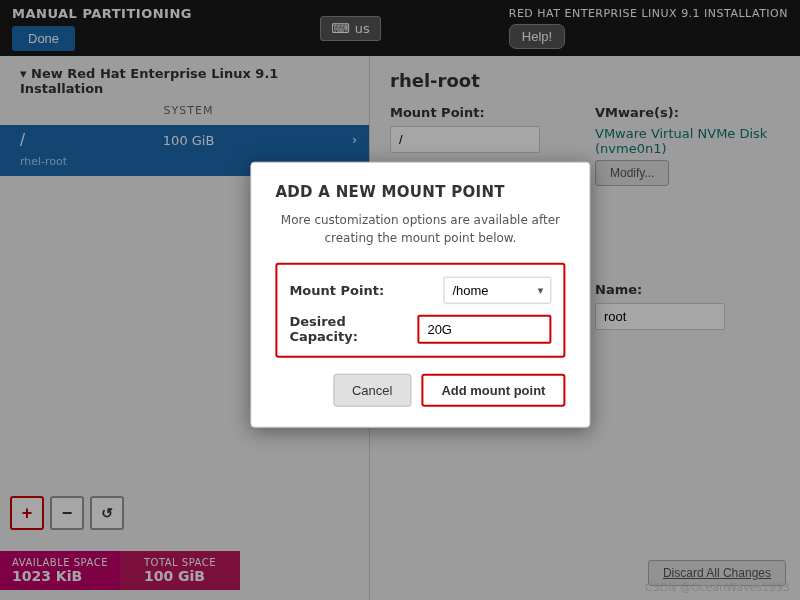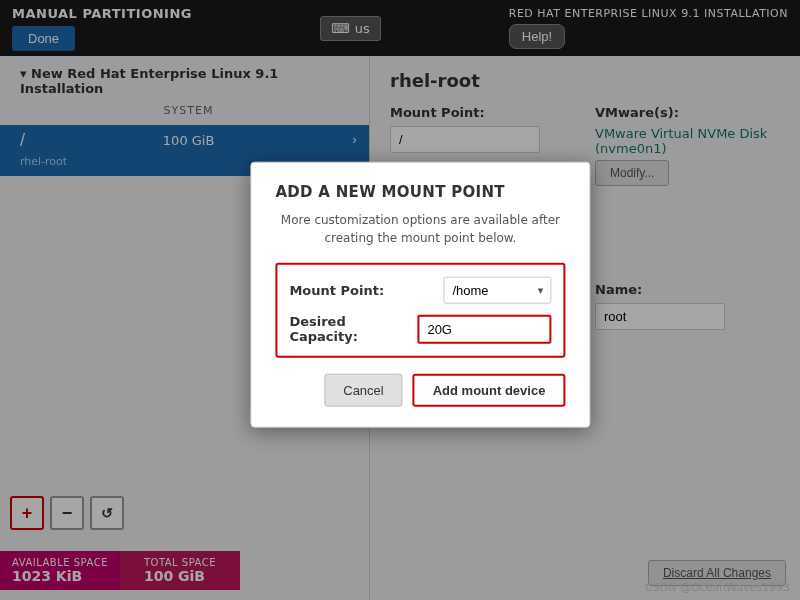--- a/index.html
+++ b/index.html
@@ -524,19 +524,19 @@
       <div class="dialog-row">
         <label class="dialog-label">Desired Capacity:</label>
         <div class="dialog-input-wrap">
           <input class="dialog-text-input" value="20G" style="">
         </div>
       </div>
     </div>
 
     <div class="dialog-buttons">
       <button class="cancel-btn">Cancel</button>
-      <button class="add-mount-btn">Add mount device</button>
+      <button class="add-mount-btn">Add mount point</button>
     </div>
   </div>
 
 </div>
 
 <div class="watermark">CSDN @OceanWaves1993</div>
 
 </body></html>

